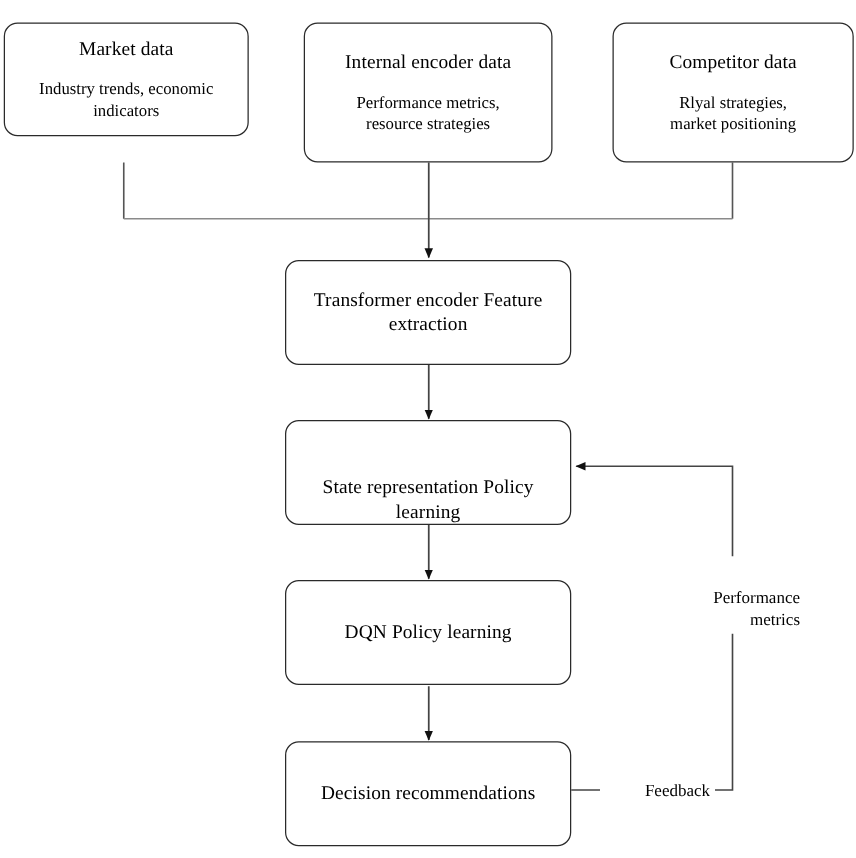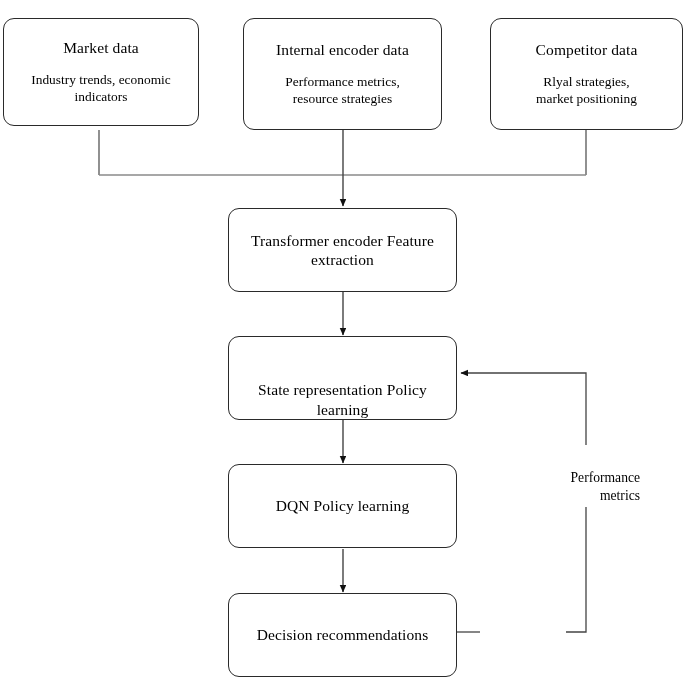--- a/index.html
+++ b/index.html
@@ -86,21 +86,21 @@
 
     <path d="M343,420 L343,463" stroke="#444444" stroke-width="1.4" fill="none" marker-end="url(#arrowhead)"></path>
 
     <path d="M343,549 L343,592" stroke="#444444" stroke-width="1.4" fill="none" marker-end="url(#arrowhead)"></path>
 
     <path d="M457,632 L480,632" stroke="#444444" stroke-width="1.3" fill="none"></path>
     <path d="M566,632 L586,632 L586,482" stroke="#444444" stroke-width="1.3" fill="none"></path>
     <path d="M586,445 L586,373 L461,373" stroke="#444444" stroke-width="1.3" fill="none" marker-end="url(#arrowhead)"></path>
   </svg>
 
-  <div class="node-box" style="left:3px; top:18px; width:196px; height:108px;">
+  <div class="node-box" style="left:3px; top:18px; width:196px; height:91px;">
     <div class="node-title">Market data</div>
     <div class="node-sub">Industry trends, economic
 indicators</div>
   </div>
 
   <div class="node-box" style="left:243px; top:18px; width:199px; height:112px;">
     <div class="node-title">Internal encoder data</div>
     <div class="node-sub">Performance metrics,
 resource strategies</div>
   </div>
@@ -125,14 +125,15 @@
     <div class="node-title only">Decision recommendations</div>
   </div>
 
   <div class="node-box" style="left:228px; top:464px; width:229px; height:84px;">
     <div class="node-title only">DQN Policy learning</div>
   </div>
 
   <div class="edge-label" style="left:536px; top:466px; width:100px; padding:3px 4px;">Performance
 metrics</div>
 
+  <div class="edge-label" style="left:484px; top:622px; width:80px; padding:2px 4px;">Feedback</div>
 
 </div>
 
 </body></html>

